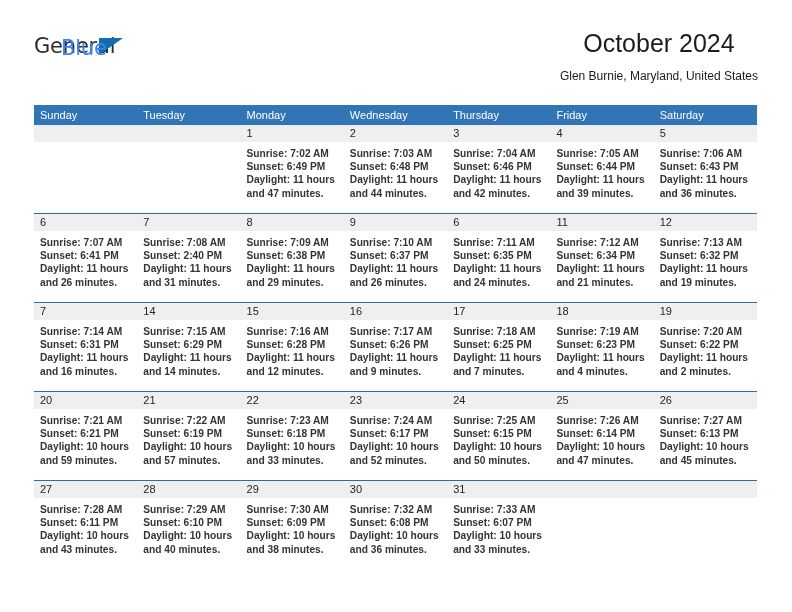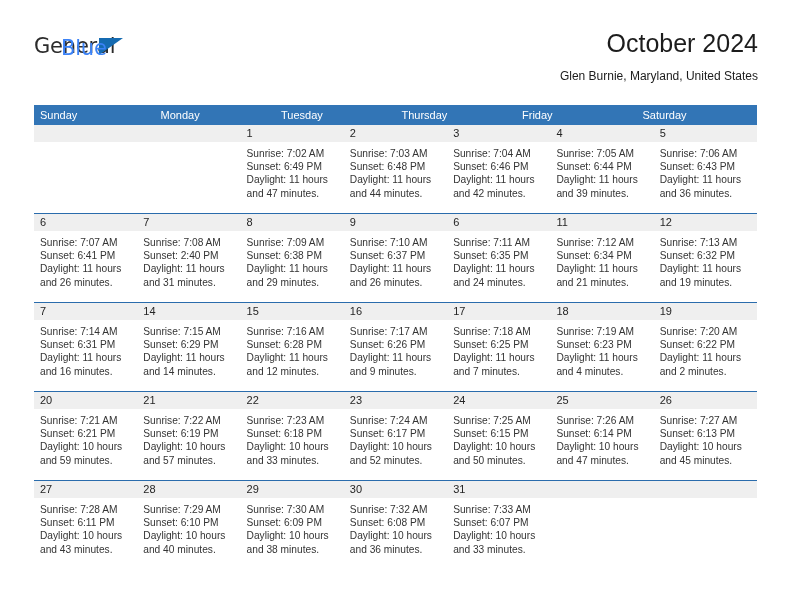--- a/index.html
+++ b/index.html
@@ -62,21 +62,21 @@
     font-size: 21px;
     letter-spacing: -0.2px;
     color: #3b82f6;
     font-family: "DejaVu Sans", sans-serif;
   }
 
   .titles {
     position: absolute;
     right: 0;
     top: 0;
-    text-align: right;
+    text-align: center;
   }
   .cal-title {
     font-size: 25px;
     color: #1c1c1c;
     line-height: 30px;
     white-space: nowrap;
   }
   .cal-subtitle {
     font-size: 12px;
     color: #1c1c1c;
@@ -131,20 +131,21 @@
     color: #252525;
     line-height: 17px;
     padding-left: 6px;
     display: block;
   }
   .day.empty .day-numbar {
     background: #efefef;
   }
   .day-body {
     padding: 5px 6px 6px 6px;
+    font-weight: bold;
   }
   .day-line {
     font-size: 10.2px;
     line-height: 13.2px;
     color: #343434;
     white-space: nowrap;
   }
 </style>
 </head>
 <body>
@@ -162,22 +163,23 @@
     <div class="titles">
       <div class="cal-title">October 2024</div>
       <div class="cal-subtitle">Glen Burnie, Maryland, United States</div>
     </div>
 
   </div>
 
   <div class="calendar">
     <div class="weekdays" id="weekday-row">
         <div class="weekday">Sunday</div>
+        <div class="weekday">Tuesday</div>
         <div class="weekday">Monday</div>
-        <div class="weekday">Tuesday</div>
+        <div class="weekday">Wednesday</div>
         <div class="weekday">Thursday</div>
         <div class="weekday">Friday</div>
         <div class="weekday">Saturday</div>
       </div>
     <div id="weeks-container">
         <div class="week">
           <div class="day empty">
             <div class="day-numbar">
               <span class="day-num"></span>
             </div>

